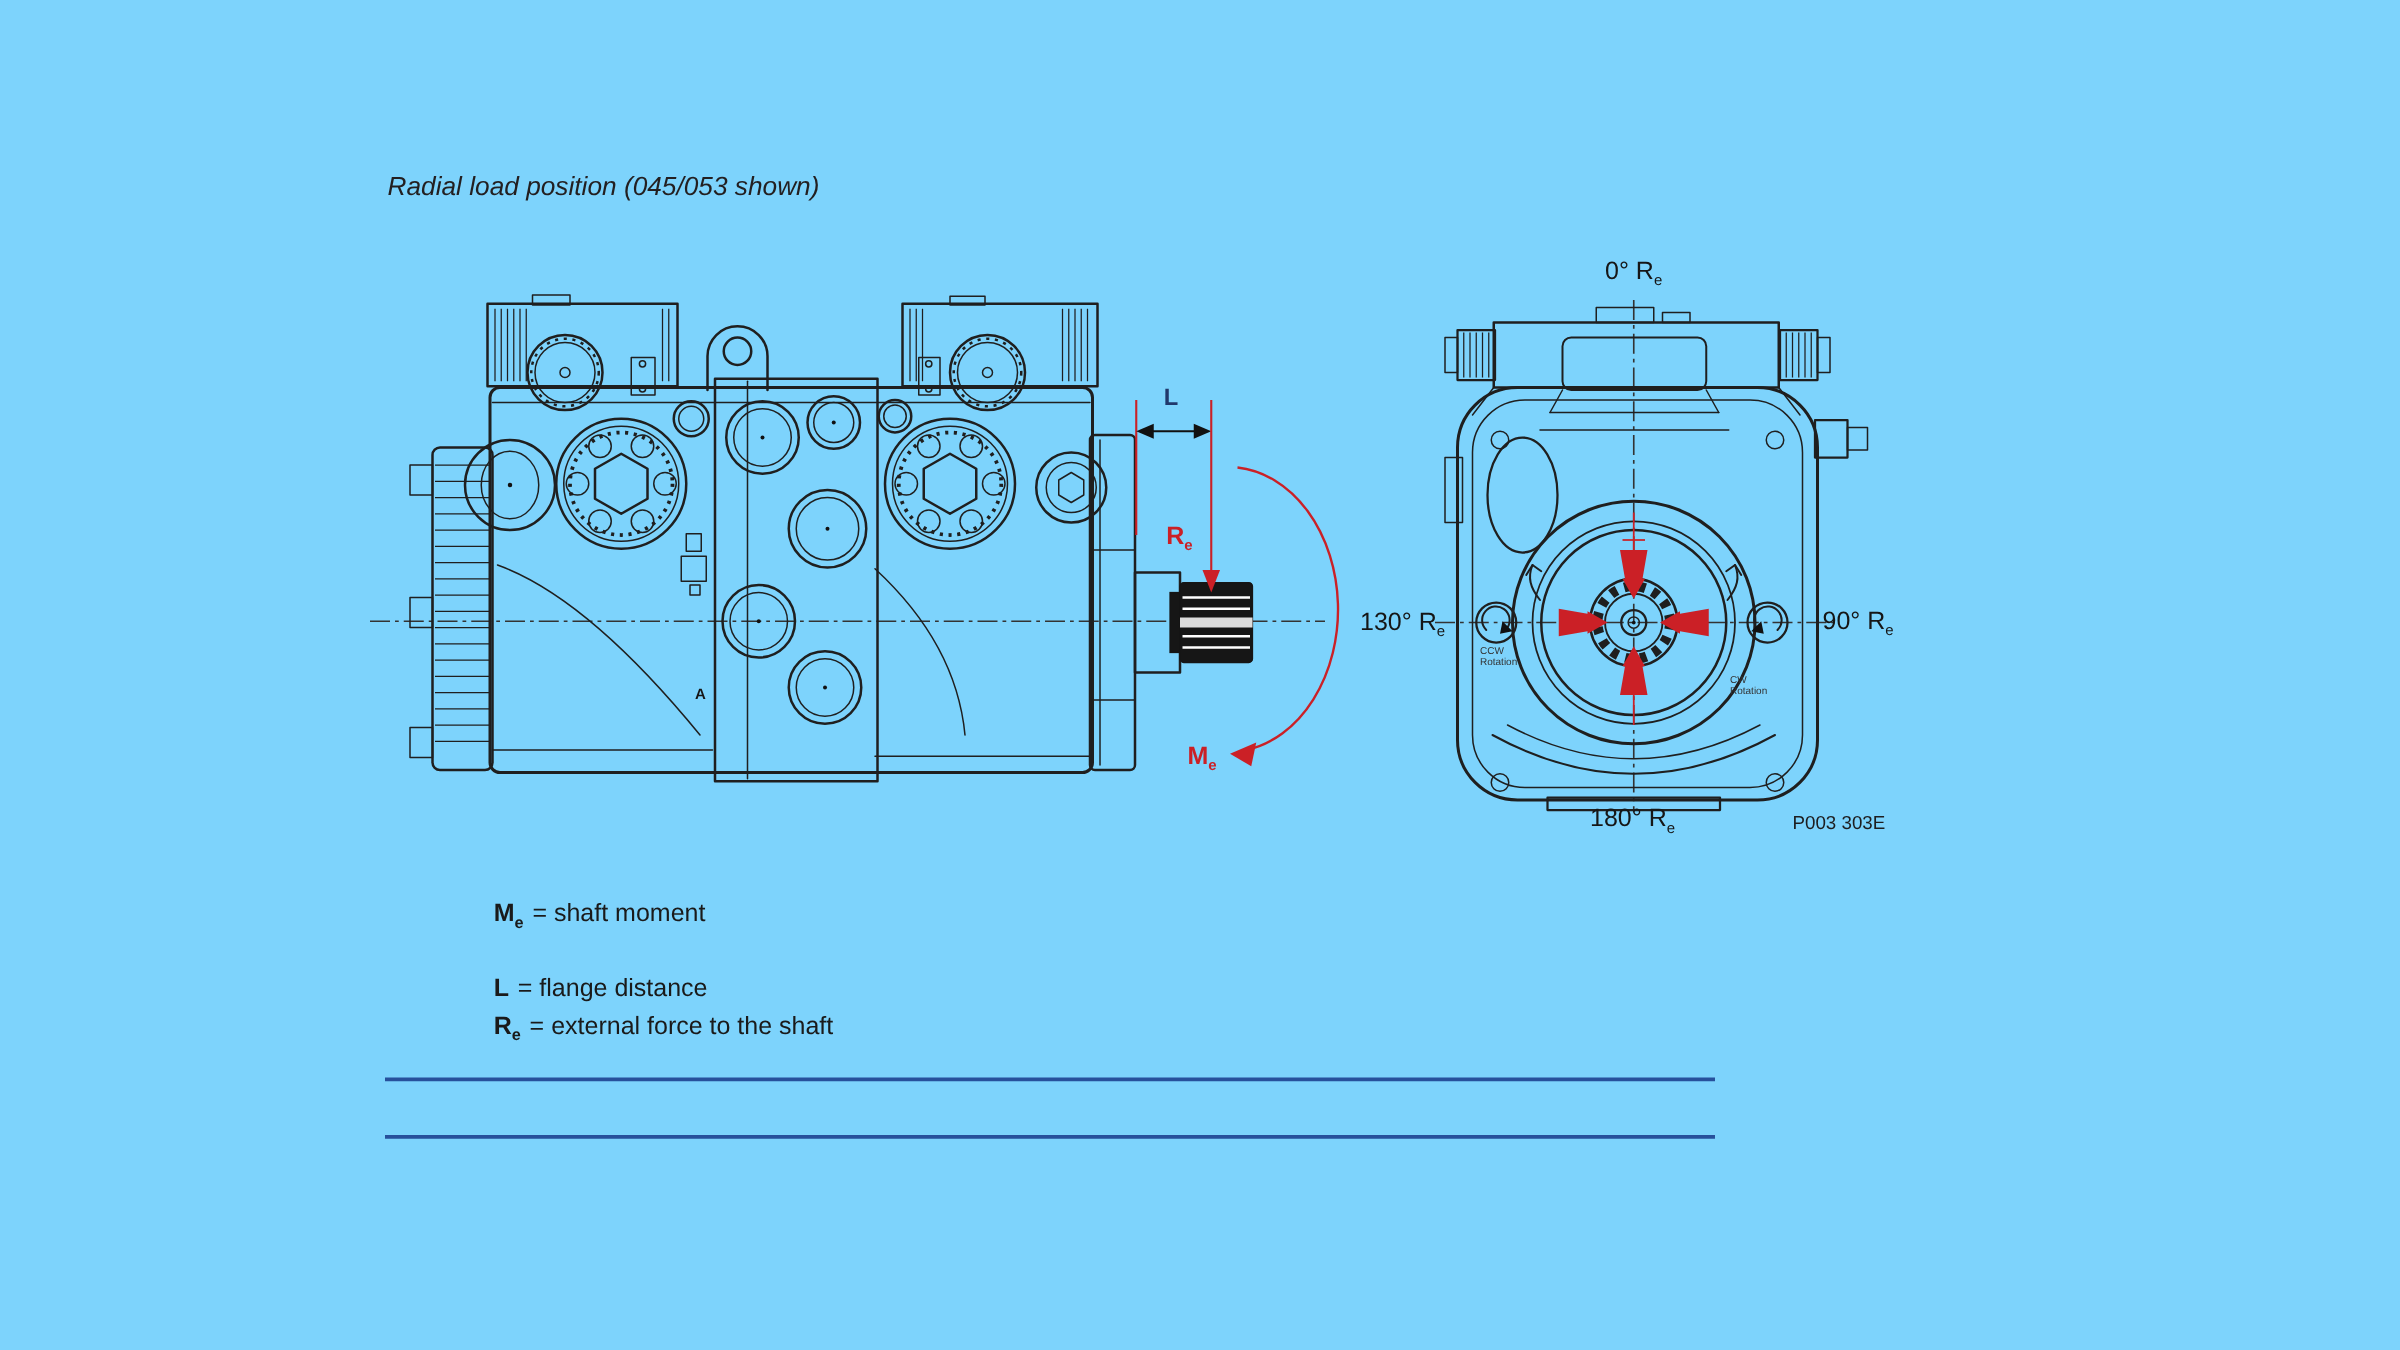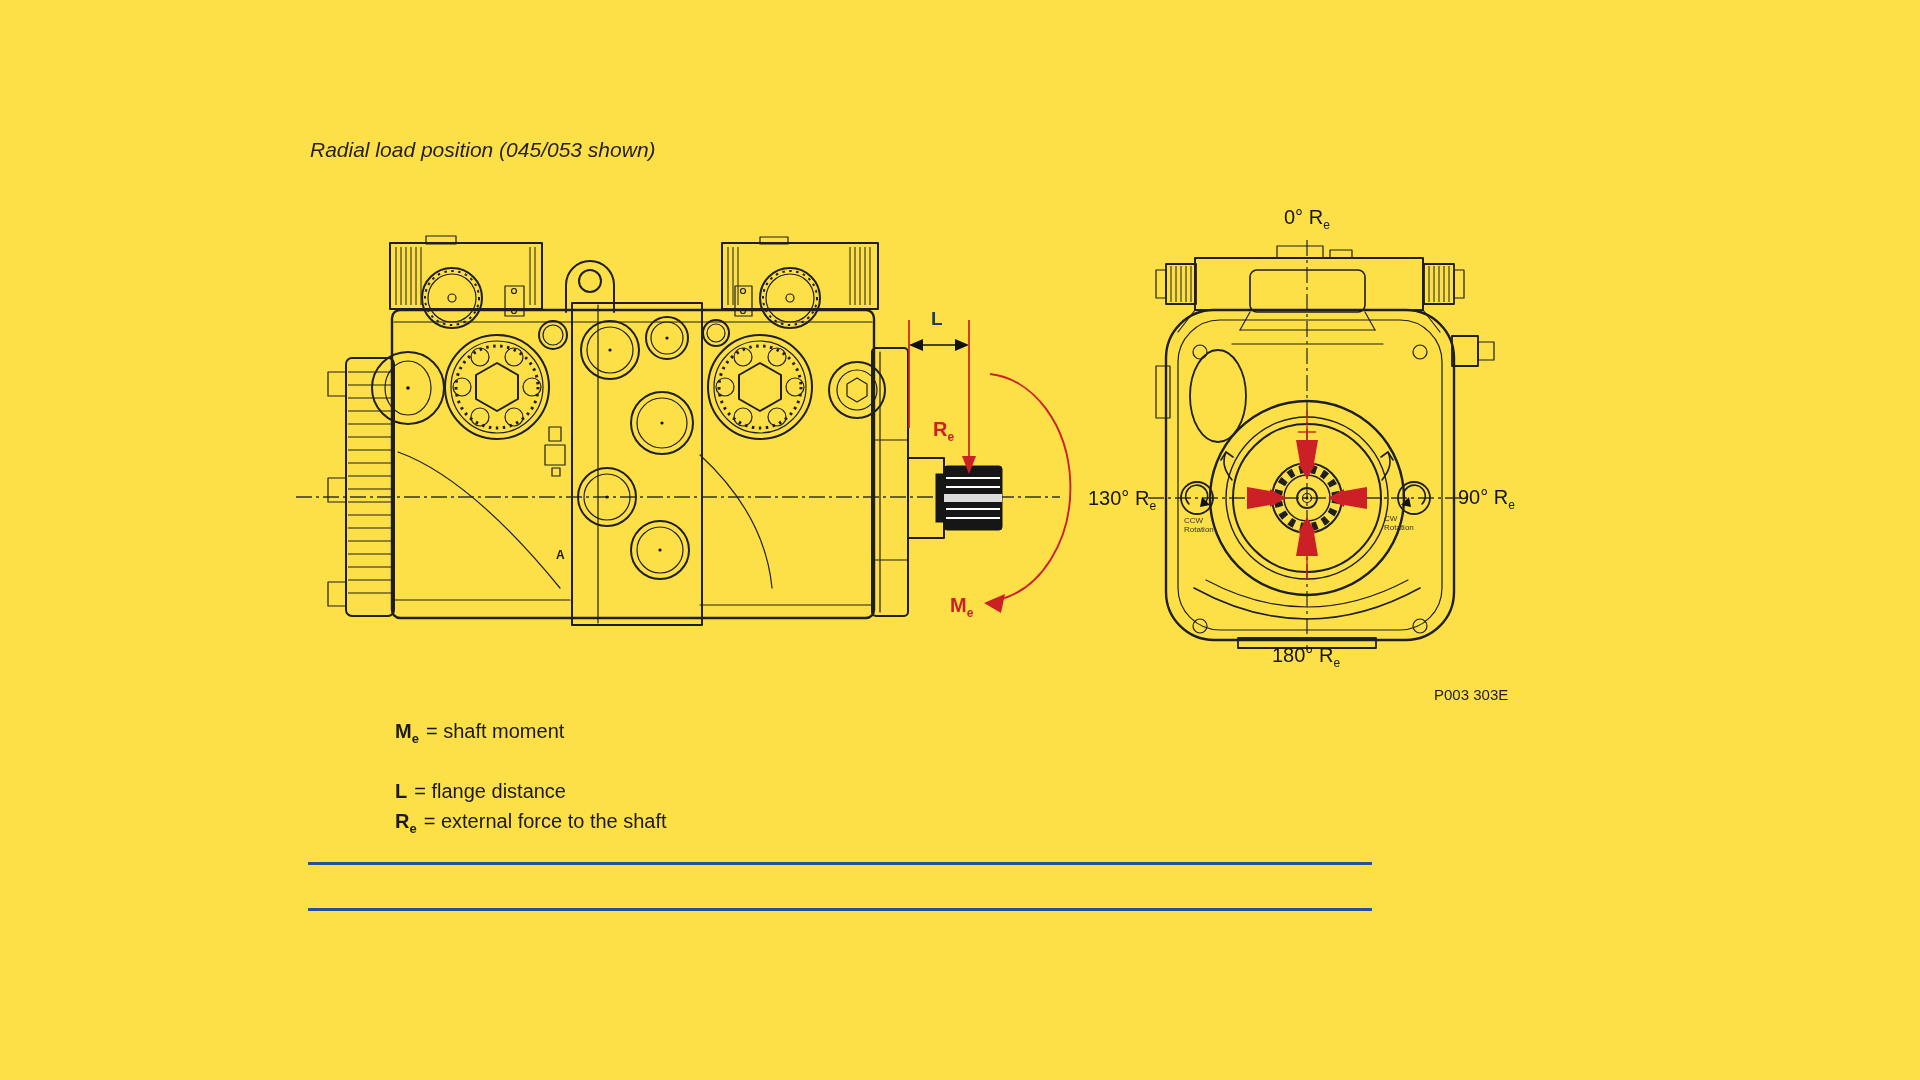--- a/index.html
+++ b/index.html
@@ -3,42 +3,42 @@
 <meta charset="utf-8">
 <style>
   :root{
     --red:#cb2026;
     --navy:#21386b;
     --note-blue:#2e62ac;
     --rule-blue:#27509b;
     --ink:#1f1f1f;
   }
   html,body{margin:0;padding:0;background:#fff;}
-  .page{position:relative;width:1920px;height:1080px;background:#fde047;overflow:hidden;
+  .page{position:relative;width:1920px;height:1080px;background:#7dd3fc;overflow:hidden;
         font-family:"Liberation Sans", sans-serif;color:#1d1d1f;}
   svg{position:absolute;left:0;top:0;}
   .d1{stroke:var(--ink);stroke-width:1.2;fill:none;stroke-linecap:round;stroke-linejoin:round;}
   .d2{stroke:var(--ink);stroke-width:2;fill:none;stroke-linecap:round;stroke-linejoin:round;}
   .d3{stroke:var(--ink);stroke-width:2.4;fill:none;stroke-linecap:round;stroke-linejoin:round;}
   .dots{stroke:var(--ink);stroke-width:3;fill:none;stroke-dasharray:2.5 4.5;}
   .teeth{stroke:var(--ink);stroke-width:8;fill:none;stroke-dasharray:5.5 6.2;}
   .cline{stroke:#333;stroke-width:1.3;fill:none;stroke-dasharray:16 4 3 4;}
   .rib{stroke:var(--ink);stroke-width:1;fill:none;}
   .redl{stroke:var(--red);stroke-width:1.7;fill:none;}
   .redf{fill:var(--red);stroke:none;}
   .blkf{fill:#111;stroke:none;}
   .darkf{fill:#161616;stroke:#161616;}
   .lbl{position:absolute;white-space:nowrap;}
   .title{position:absolute;left:310px;top:138px;font-size:21px;font-style:italic;color:#231f20;}
   .angle{font-size:20px;color:#161616;}
   .angle sub,.redlbl sub,.navylbl sub{font-size:12px;}
   .redlbl{font-size:20px;font-weight:bold;color:var(--red);}
   .navylbl{font-size:19px;font-weight:bold;color:var(--navy);}
   .tiny{font-size:8px;line-height:9px;color:#333;text-align:left;}
-  .pcode{font-size:15px;color:#1d1d1f;margin-top:36px;}
+  .pcode{font-size:15px;color:#1d1d1f;}
   .porta{font-size:12px;font-weight:bold;color:#161616;}
   .legend-row{position:absolute;left:357px;font-size:20px;color:#1a1a1a;margin-left:38px;}
   .legend-row .sym{font-weight:bold;}
   .legend-row .sym sub{font-size:13px;font-weight:bold;}
   .legend-row .desc{margin-left:7px;}
   .rule{position:absolute;left:308px;width:1064px;height:2.5px;background:var(--rule-blue);}
   .note{position:absolute;left:311px;top:872px;font-size:21px;color:var(--note-blue);}
 </style>
 </head>
 <body>
@@ -333,21 +333,21 @@
 
   <div class="lbl angle" style="left:1284px;top:206px"><span>0° R</span><sub>e</sub></div>
   <div class="lbl angle" style="left:1458px;top:486px"><span>90° R</span><sub>e</sub></div>
   <div class="lbl angle" style="left:1272px;top:644px"><span>180° R</span><sub>e</sub></div>
   <div class="lbl angle" style="left:1088px;top:487px"><span>130° R</span><sub>e</sub></div>
 
   <div class="lbl tiny" style="left:1184px;top:516px;width:44px">
     <div>CCW</div>
       <div>Rotation</div>
   </div>
-  <div class="lbl tiny" style="left:1384px;top:514px;width:40px">
+  <div class="lbl tiny" style="left:1384px;top:539px;width:40px">
     <div>CW</div>
       <div>Rotation</div>
   </div>
 
   <div class="lbl pcode" style="left:1434px;top:650px">P003 303E</div>
 
   <div class="legend-row" style="top:720px">
     <span class="sym"><span>M</span><sub>e</sub></span><span class="desc">= shaft moment</span>
   </div>
   <div class="legend-row" style="top:780px">

